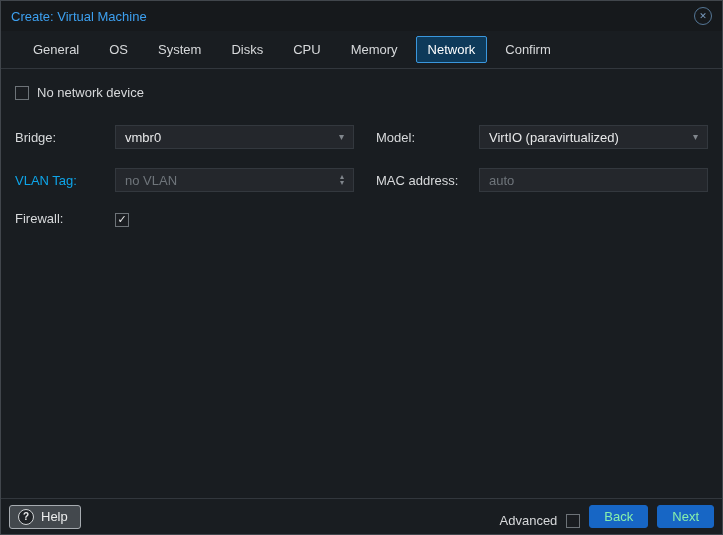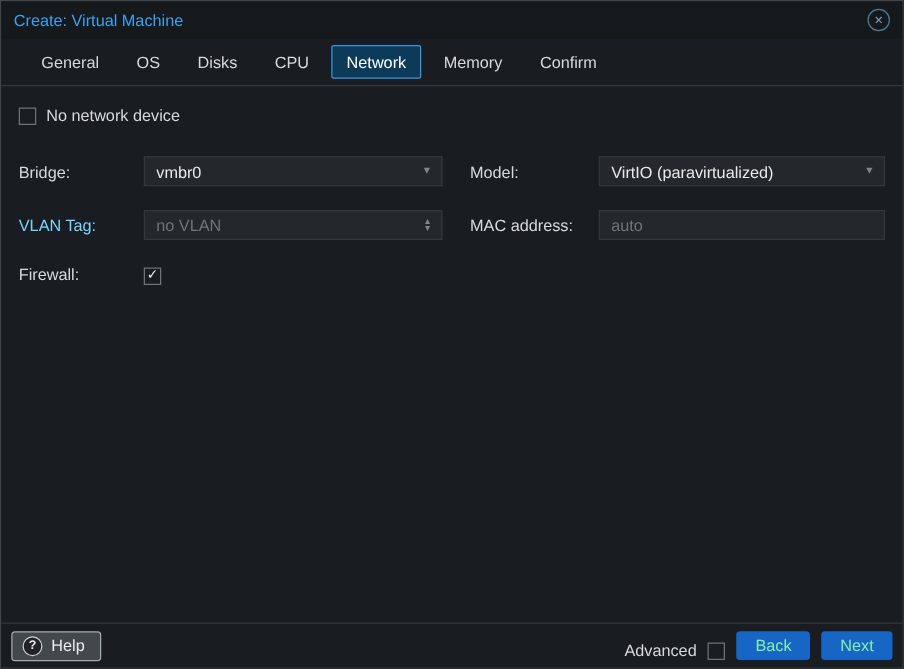--- a/index.html
+++ b/index.html
@@ -14,21 +14,21 @@
   .close{margin-left:auto;width:16px;height:16px;border:1px solid #547696;border-radius:50%;color:#7a9cc0;display:flex;align-items:center;justify-content:center;font-size:9px;line-height:1;cursor:pointer;}
   
   .tabbar{position:absolute;top:30px;left:0;right:0;height:37px;display:flex;align-items:center;padding-left:20px;gap:6px;background:#191d21;box-sizing:border-box;}
   .tab{padding:5px 11px;border:1px solid transparent;border-radius:2px;cursor:pointer;white-space:nowrap;}
   .tab.active{background:#0e3a5a;border-color:#3a97dd;color:#ffffff;}
   
   .body{position:absolute;top:67px;left:0;right:0;bottom:36px;border-top:1px solid #32373d;padding:16px 14px 0;box-sizing:border-box;background:#191d21;}
   .grid{display:grid;grid-template-columns:100px 239px 125px 1fr;row-gap:19px;align-items:center;}
   .span-all{grid-column:1 / -1;display:flex;align-items:center;gap:8px;margin-bottom:6px;}
   .lbl{color:#d7d9db;}
-  .lbl.dim{color:#7dd3fc;}
+  .lbl.dim{color:#0ea5e9;}
   .lbl2{padding-left:22px;}
   .field{height:24px;box-sizing:border-box;background:#24272c;border:1px solid #33383e;display:flex;align-items:center;padding:0 9px;gap:6px;cursor:pointer;}
   .field .val{flex:1;color:#e8e9ea;white-space:nowrap;overflow:hidden;}
   .field .val.placeholder{color:#6f757b;}
   .caret{color:#80868c;font-size:10px;line-height:1;}
   .spinner{display:flex;flex-direction:column;align-items:center;justify-content:center;color:#80868c;font-size:8px;line-height:6px;}
   .checkbox{width:14px;height:14px;box-sizing:border-box;background:#1a1d21;border:1px solid #6d7378;display:inline-flex;align-items:center;justify-content:center;cursor:pointer;flex:0 0 auto;}
   .checkbox .check{color:#e8e9ea;font-size:11px;line-height:1;}
   
   .footer{position:absolute;left:0;right:0;bottom:0;height:36px;border-top:1px solid #32373d;display:flex;align-items:center;padding:0 8px;box-sizing:border-box;background:#191d21;}
@@ -43,24 +43,25 @@
 <div class="dialog">
 
   <div class="titlebar">
     <span class="title">Create: Virtual Machine</span>
     <span class="close">✕</span>
   </div>
 
   <div class="tabbar">
     <div class="tab">General</div>
     <div class="tab">OS</div>
+    <div class="tab">System</div>
     <div class="tab">Disks</div>
     <div class="tab">CPU</div>
+    <div class="tab">Memory</div>
     <div class="tab active">Network</div>
-    <div class="tab">Memory</div>
     <div class="tab">Confirm</div>
   </div>
 
   <div class="body">
     <div class="grid">
 
       <div class="span-all">
         <span class="checkbox"></span>
         <span class="lbl">No network device</span>
       </div>

